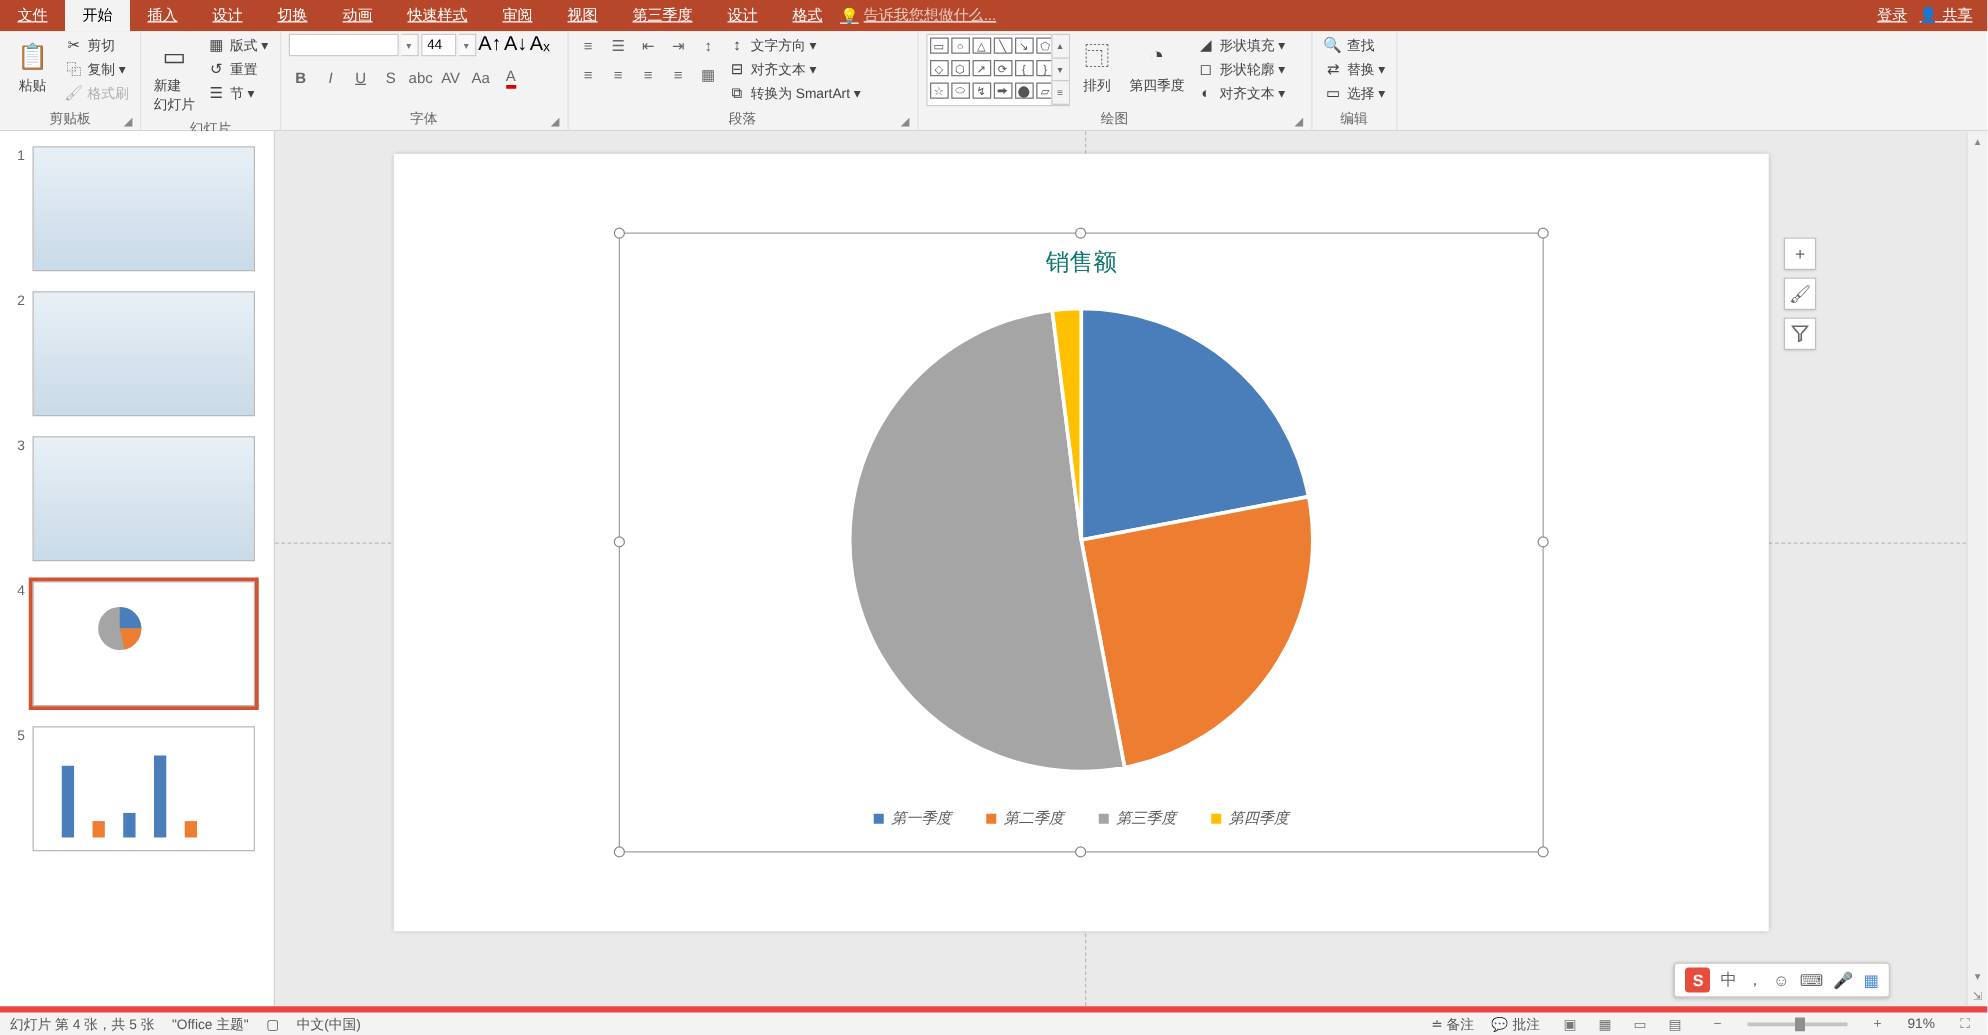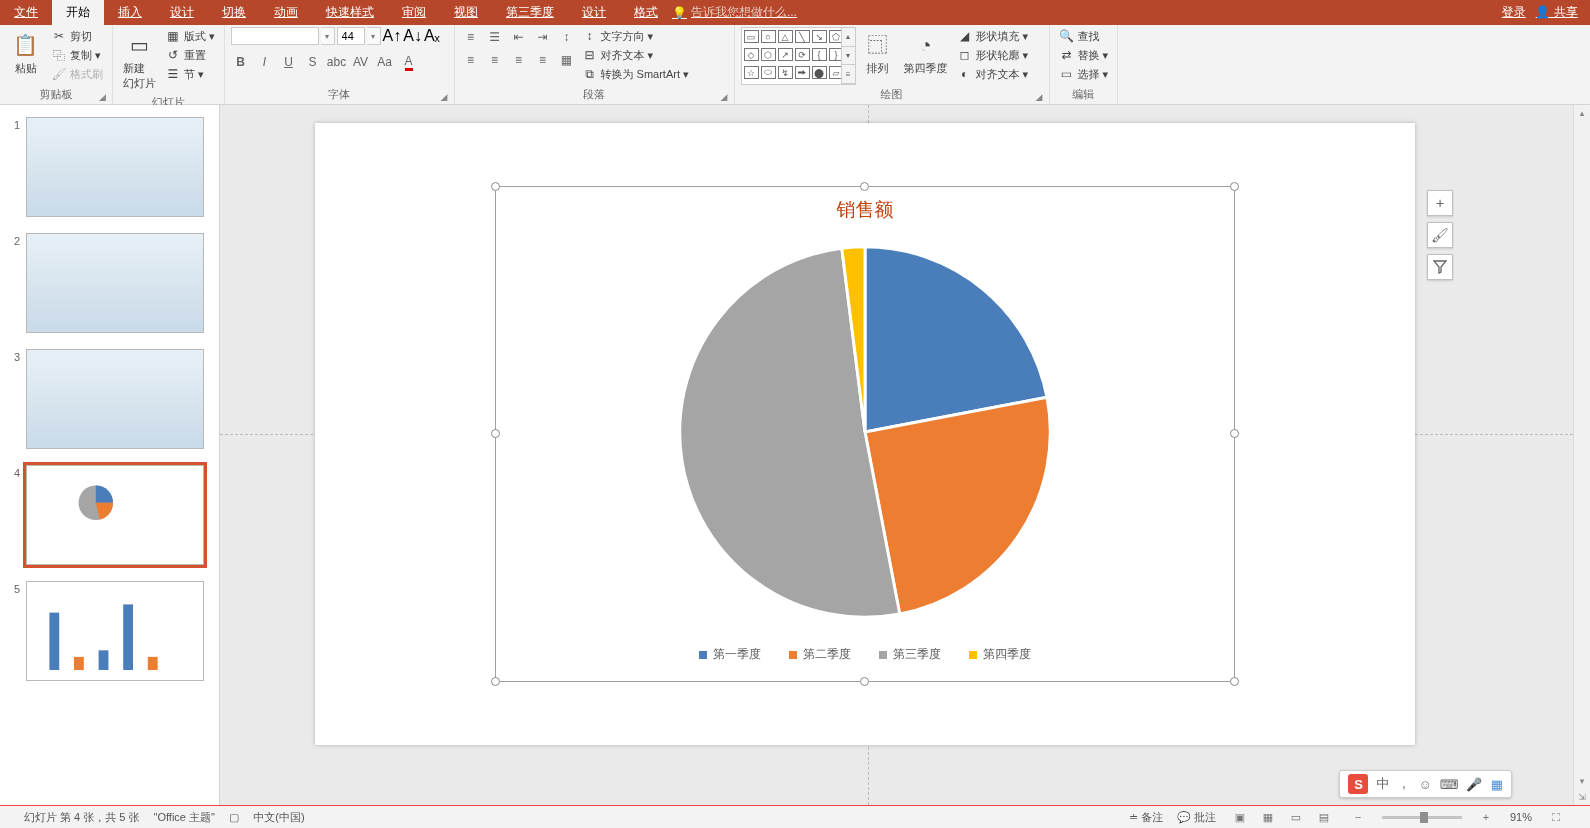--- a/index.html
+++ b/index.html
@@ -61,39 +61,39 @@
 .sel-handle { position: absolute; width: 9px; height: 9px; background: #fff; border: 1px solid #8a8a8a; border-radius: 50%; }
 .sh-tl { left: -5px; top: -5px; }
 .sh-tm { left: 50%; top: -5px; margin-left: -5px; }
 .sh-tr { right: -5px; top: -5px; }
 .sh-ml { left: -5px; top: 50%; margin-top: -5px; }
 .sh-mr { right: -5px; top: 50%; margin-top: -5px; }
 .sh-bl { left: -5px; bottom: -5px; }
 .sh-bm { left: 50%; bottom: -5px; margin-left: -5px; }
 .sh-br { right: -5px; bottom: -5px; }
 
-.chart-title { position: absolute; top: 10px; left: 0; right: 0; text-align: center; font-size: 19px; color: #c2410c; }
+.chart-title { position: absolute; top: 10px; left: 0; right: 0; text-align: center; font-size: 19px; color: #0f766e; }
 .pie-wrap { position: absolute; top: 50px; left: 50%; margin-left: -195px; width: 390px; height: 390px; }
 .legend { position: absolute; bottom: 18px; left: 0; right: 0; display: flex; justify-content: center; gap: 28px; font-size: 12px; color: #595959; }
-.legend .litem { display: flex; align-items: center; gap: 6px; }
+.legend .litem { display: flex; align-items: center; gap: 6px; font-style: italic; }
 .legend .lbox { width: 8px; height: 8px; }
 
 
 .chart-sidebtns { position: absolute; right: 120px; top: 85px; display: flex; flex-direction: column; gap: 6px; }
 .chart-sidebtns .sbtn { width: 26px; height: 26px; border: 1px solid #c0c0c0; background: #fff; display: flex; align-items: center; justify-content: center; font-size: 14px; color: #666; cursor: pointer; box-shadow: 0 1px 2px rgba(0,0,0,0.15); }
 
 
 .vscroll { width: 17px; background: #f1f1f1; border-left: 1px solid #dcdcdc; position: relative; }
 .vscroll .arrow { position: absolute; left: 0; right: 0; height: 16px; display: flex; align-items: center; justify-content: center; font-size: 9px; color: #888; }
 .vscroll .arrow.up { top: 0; }
 .vscroll .arrow.dn { bottom: 16px; }
 .vscroll .arrow.pg { bottom: 0; }
 
 
-.statusbar { position: absolute; bottom: 0; left: 0; right: 0; height: 23px; background: #f3f3f3; border-top: 1px solid #ef4444; display: flex; align-items: center; font-size: 11px; color: #555; padding: 0 24px; gap: 14px; }
+.statusbar { position: absolute; bottom: 0; left: 0; right: 0; height: 23px; background: #f3f3f3; border-top: 5px solid #ef4444; display: flex; align-items: center; font-size: 11px; color: #555; padding: 0 8px; gap: 14px; }
 .statusbar .spacer { flex: 1; }
 .statusbar .viewbtns { display: flex; gap: 8px; align-items: center; }
 .statusbar .vb { width: 20px; height: 16px; display: flex; align-items: center; justify-content: center; color: #777; cursor: pointer; }
 .statusbar .zoom-slider { width: 80px; height: 3px; background: #c4c4c4; position: relative; }
 .statusbar .zoom-slider .knob { position: absolute; left: 38px; top: -4px; width: 8px; height: 11px; background: #8f8f8f; }
 
 
 .ime-bar { position: absolute; right: 78px; bottom: 30px; height: 28px; background: #fff; border: 1px solid #ccc; box-shadow: 0 1px 3px rgba(0,0,0,0.2); display: flex; align-items: center; gap: 8px; padding: 0 8px; font-size: 13px; color: #666; border-radius: 3px; }
 .ime-bar .ime-icon { width: 20px; height: 20px; background: #e84c3d; border-radius: 3px; color: #fff; display: flex; align-items: center; justify-content: center; font-size: 13px; font-weight: bold; }
 

